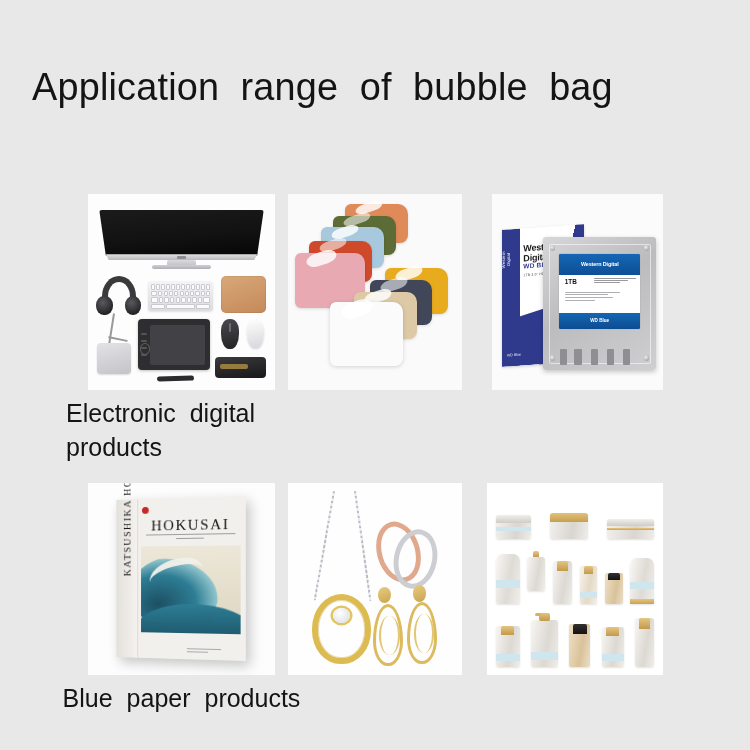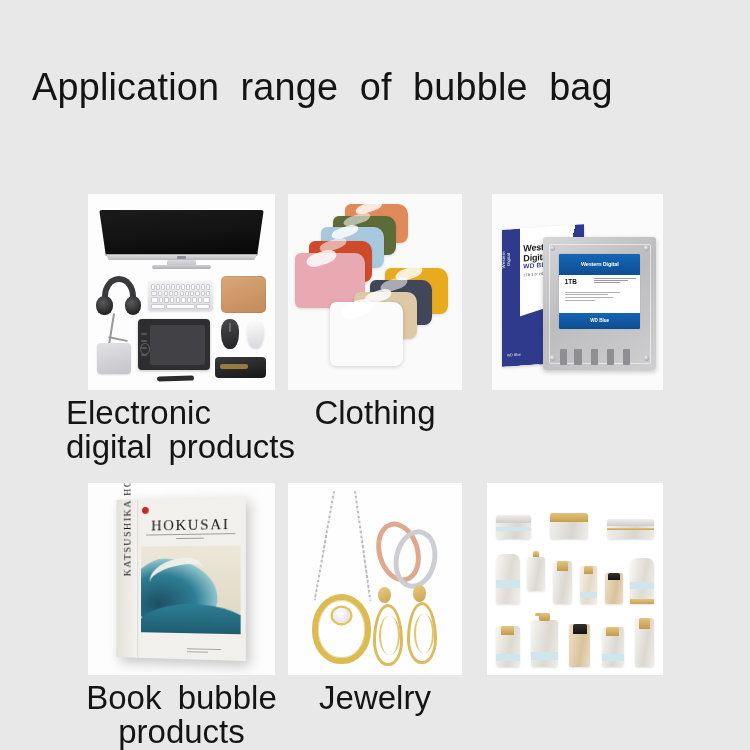--- a/index.html
+++ b/index.html
@@ -30,21 +30,21 @@
   .grid{position:absolute;left:0;top:0;width:750px;height:750px;}
   .cell{position:absolute;}
   .thumb{
     position:absolute;left:0;top:0;
     background:#ffffff;
     overflow:hidden;
   }
   .caption{
     position:absolute;left:-30px;width:calc(100% + 60px);
     text-align:center;
-    font-size:33px;line-height:34px;
+    font-size:25px;line-height:34px;
     word-spacing:7px;
     color:#141414;
   }
   .caption.left{text-align:left;left:-22px;width:calc(100% + 44px);}
 
   
   #cell-1{left:88px;top:194px;width:187px;height:196px;}
   #cell-2{left:288px;top:194px;width:174px;height:196px;}
   #cell-3{left:492px;top:194px;width:171px;height:196px;}
   
@@ -463,21 +463,20 @@
           <div class="shirt" style="left:19%;top:17%;width:36%;height:21%;background:#a8c9dd;"></div>
           <div class="shirt dark" style="left:12%;top:24%;width:36%;height:21%;background:#cf4a2a;"></div>
           <div class="shirt" style="left:4%;top:30%;width:40%;height:28%;background:#e8a9b2;"></div>
 
           <div class="shirt" style="left:56%;top:38%;width:36%;height:23%;background:#e8ab1e;"></div>
           <div class="shirt dark" style="left:47%;top:44%;width:36%;height:23%;background:#414659;"></div>
           <div class="shirt" style="left:38%;top:50%;width:36%;height:24%;background:#ddc9a5;"></div>
           <div class="shirt" style="left:24%;top:55%;width:42%;height:33%;background:#fbfbfb;box-shadow:0 1px 4px rgba(0,0,0,.16);"></div>
         </div>
       </div>
-      <div class="caption">Clothing</div>
     </div>
 
     <div class="cell" id="cell-3">
       <div class="thumb">
         <div class="wd">
           <div class="wd-box">
             <div class="wd-box-spine">
                 <span>Western Digital</span>
               </div>
             <div class="wd-brand">Western Digital</div>
@@ -545,21 +544,21 @@
               <div class="wave-boat"></div>
               <div class="wave-low"></div>
             </div>
             <div class="book-pub">
                 <i></i>
                 <i style="width:62%"></i>
               </div>
           </div>
         </div>
       </div>
-      <div class="caption">Book bubble products</div>
+      <div class="caption">Blue paper products</div>
     </div>
 
     <div class="cell" id="cell-5">
       <div class="thumb">
         <div class="jewel">
           <div class="chainL"></div>
           <div class="chainR"></div>
           <div class="pendant">
             <div class="pendant-gem"></div>
           </div>
@@ -568,21 +567,20 @@
           <div class="ear l">
             <div class="ear-top"></div>
               <div class="ear-drop"></div>
           </div>
           <div class="ear r">
             <div class="ear-top"></div>
               <div class="ear-drop"></div>
           </div>
         </div>
       </div>
-      <div class="caption">Jewelry</div>
     </div>
 
     <div class="cell" id="cell-6">
       <div class="thumb">
         <div class="cos">
           <div class="cos-row r1">
             <div class="item jar" style="width:22%;height:62%;">
                 <div class="lid-silver"></div>
                 <div class="band-blue"></div>
               </div>

